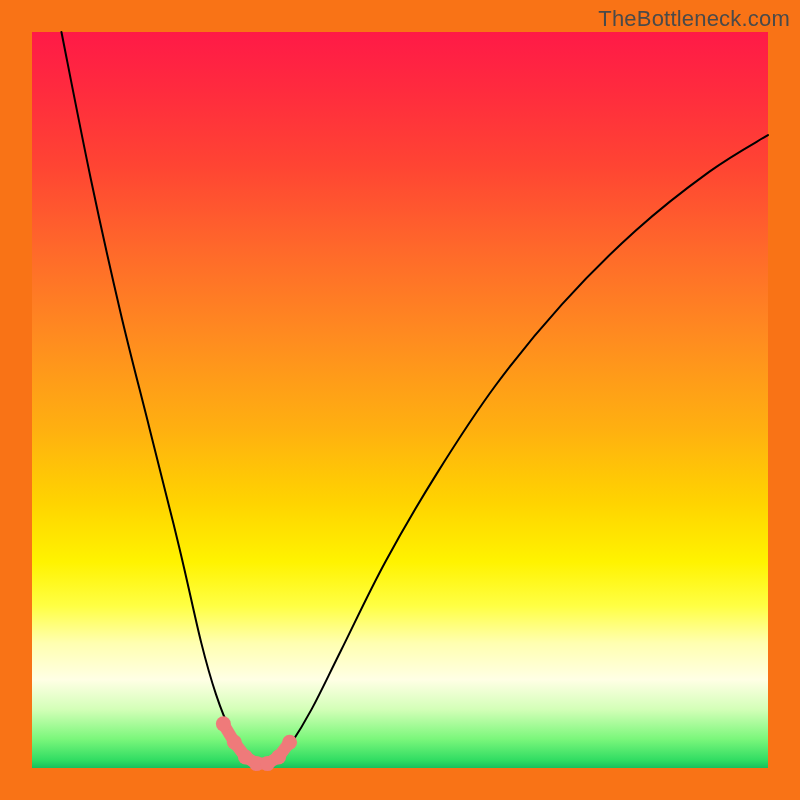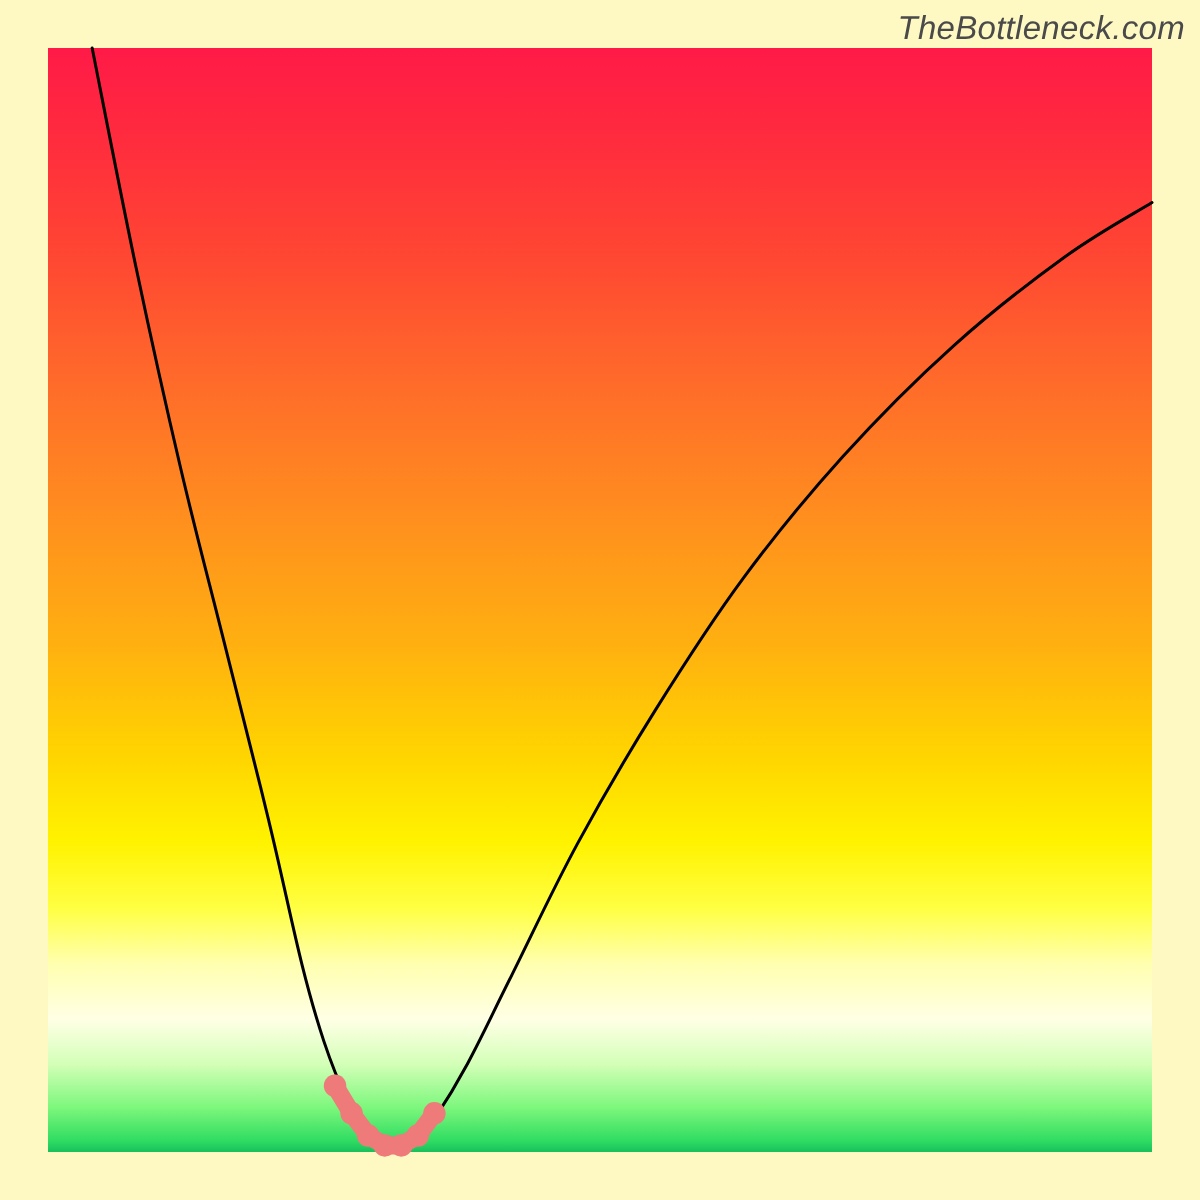--- a/index.html
+++ b/index.html
@@ -8,22 +8,21 @@
     width: 800px;
     height: 800px;
     background: #000000;
     font-family: Arial, Helvetica, sans-serif;
     overflow: hidden;
   }
   .frame {
     position: relative;
     width: 800px;
     height: 800px;
-    background: #fef9c3;
-    font-style: italic;
+    background: #f97316;
   }
   .plot-area {
     position: absolute;
     left: 32px;
     top: 32px;
     width: 736px;
     height: 736px;
     
     background: linear-gradient(
       to bottom,

